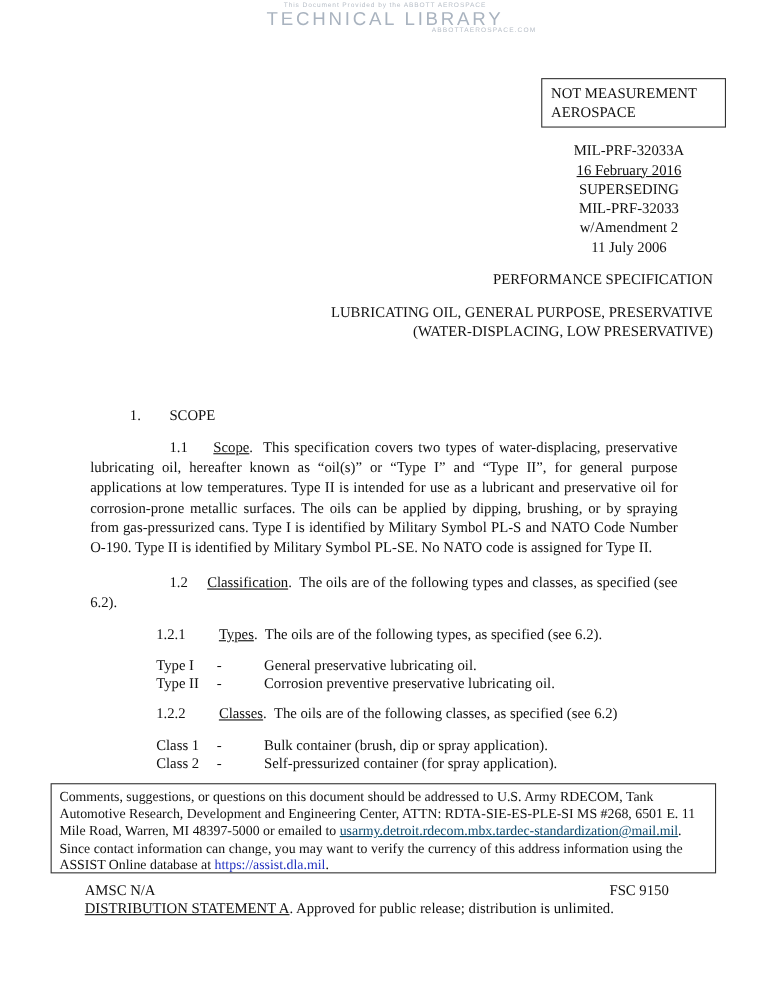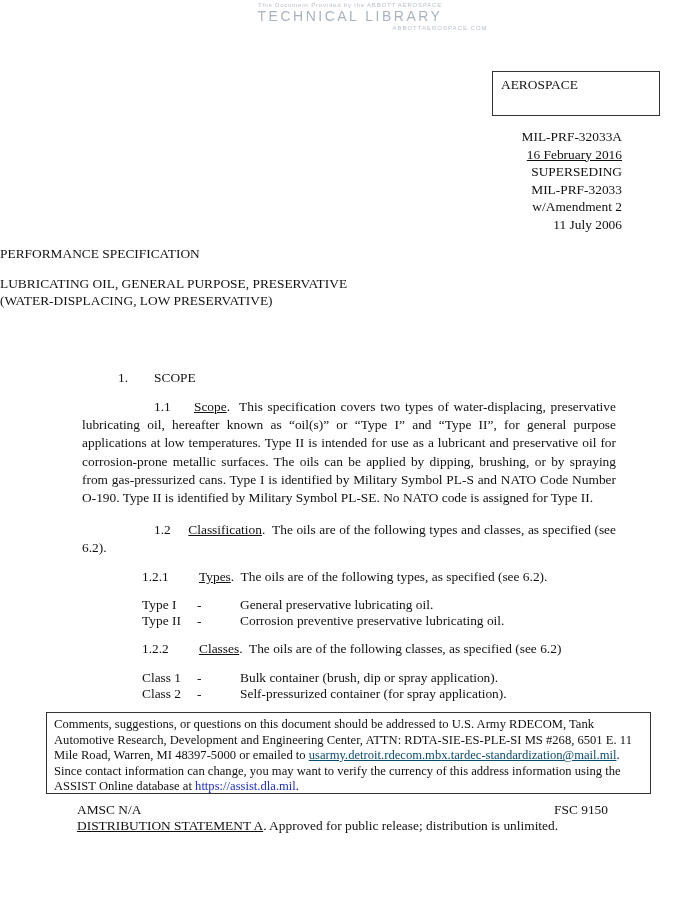--- a/index.html
+++ b/index.html
@@ -1,41 +1,42 @@
 <!DOCTYPE html>
 <html><head>
 <meta charset="utf-8">
 <style>
   html, body { margin: 0; padding: 0; background: #ffffff; }
   body { width: 700px; height: 906px; position: relative; overflow: hidden;
          font-family: "Liberation Serif", serif; color: #111; font-size: 13.4px; }
   .abs { position: absolute; }
   .wm { left: 0; width: 700px; top: 0; text-align: center; color: #b8bfc8; font-family: "Liberation Sans", sans-serif; }
   .wm1 { top: 2px; font-size: 6px; letter-spacing: 0.8px; }
-  .wm2 { top: 8px; font-size: 14px; letter-spacing: 2.5px; color: #a9b3bf; }
+  .wm2 { top: 8px; font-size: 17px; letter-spacing: 2.5px; color: #a9b3bf; }
   .wm3 { top: 25px; left: 90px; font-size: 6px; letter-spacing: 1px; }
   .nms { left: 492px; top: 71px; width: 168px; height: 45px; border: 1px solid #333; box-sizing: border-box; padding: 4px 8px; line-height: 17px; }
-  .docid { right: 78px; top: 128px; text-align: right; line-height: 17.5px; }
+  .docid { right: 78px; top: 128px; text-align: center; line-height: 17.5px; }
   .u { text-decoration: underline; }
-  .center { left: 0; width: 648px; text-align: left; }
+  .center { left: 0; width: 648px; text-align: right; }
   p { margin: 0; }
   .para { left: 82px; width: 534px; text-align: justify; line-height: 18.2px; }
   .row { position: absolute; }
   .link { color: #0c4a6e; text-decoration: underline; }
   .link2 { color: #2030c0; }
   .box { left: 46px; top: 712px; width: 605px; height: 82px; border: 1px solid #333; box-sizing: border-box; padding: 4px 7px; line-height: 15.6px; font-size: 12.6px; }
 </style>
 </head>
 <body>
 
 <div class="abs wm wm1">This Document Provided by the ABBOTT AEROSPACE</div>
 <div class="abs wm wm2">TECHNICAL LIBRARY</div>
 <div class="abs wm wm3">ABBOTTAEROSPACE.COM</div>
 
 <div class="abs nms">
+  <div>NOT MEASUREMENT</div>
   <div>AEROSPACE</div>
 </div>
 
 <div class="abs docid">
   <div>MIL-PRF-32033A</div>
   <div class="u">16 February 2016</div>
   <div>SUPERSEDING</div>
   <div>MIL-PRF-32033</div>
   <div>w/Amendment 2</div>
   <div>11 July 2006</div>

